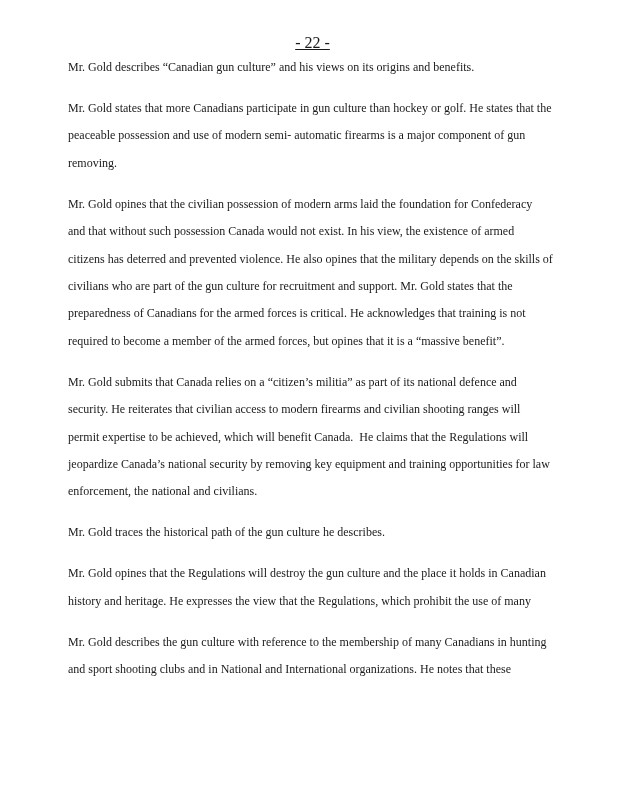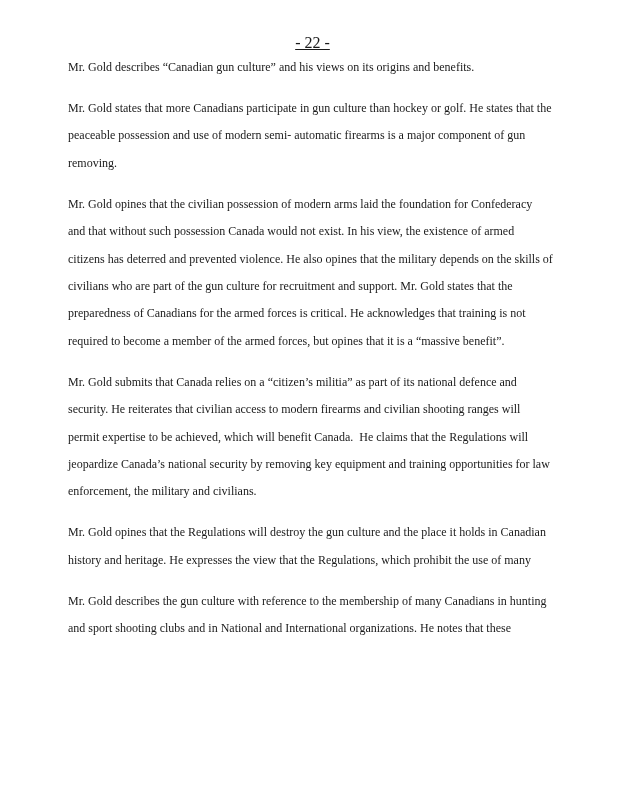--- a/index.html
+++ b/index.html
@@ -60,21 +60,24 @@
         <div class="line">citizens has deterred and prevented violence. He also opines that the military depends on the skills of</div>
         <div class="line">civilians who are part of the gun culture for recruitment and support. Mr. Gold states that the</div>
         <div class="line">preparedness of Canadians for the armed forces is critical. He acknowledges that training is not</div>
         <div class="line">required to become a member of the armed forces, but opines that it is a “massive benefit”.</div>
       </div>
       <div class="para">
         <div class="line">Mr. Gold submits that Canada relies on a “citizen’s militia” as part of its national defence and</div>
         <div class="line">security. He reiterates that civilian access to modern firearms and civilian shooting ranges will</div>
         <div class="line">permit expertise to be achieved, which will benefit Canada.  He claims that the Regulations will</div>
         <div class="line">jeopardize Canada’s national security by removing key equipment and training opportunities for law</div>
-        <div class="line">enforcement, the military and civilians.</div>
+        <div class="line">enforcement, the national and civilians.</div>
+      </div>
+      <div class="para">
+        <div class="line">Mr. Gold traces the historical path of the gun culture he describes.</div>
       </div>
       <div class="para">
         <div class="line">Mr. Gold opines that the Regulations will destroy the gun culture and the place it holds in Canadian</div>
         <div class="line">history and heritage. He expresses the view that the Regulations, which prohibit the use of many</div>
       </div>
       <div class="para">
         <div class="line">Mr. Gold describes the gun culture with reference to the membership of many Canadians in hunting</div>
         <div class="line">and sport shooting clubs and in National and International organizations. He notes that these</div>
       </div>
     </div>

